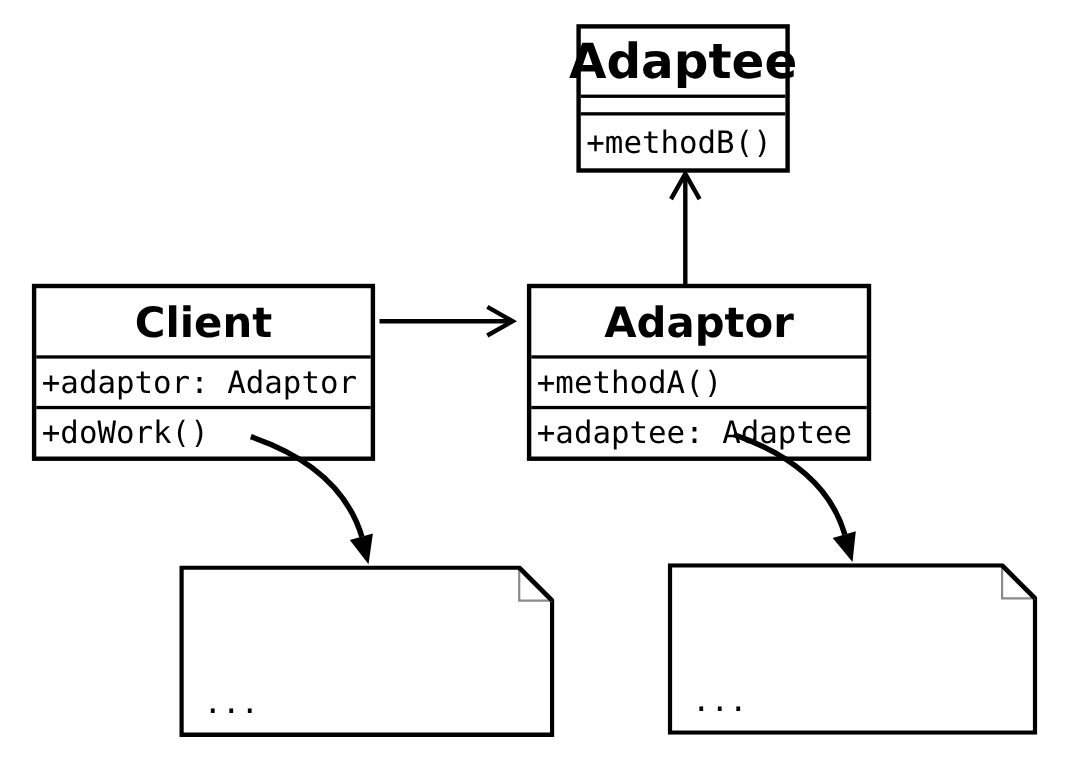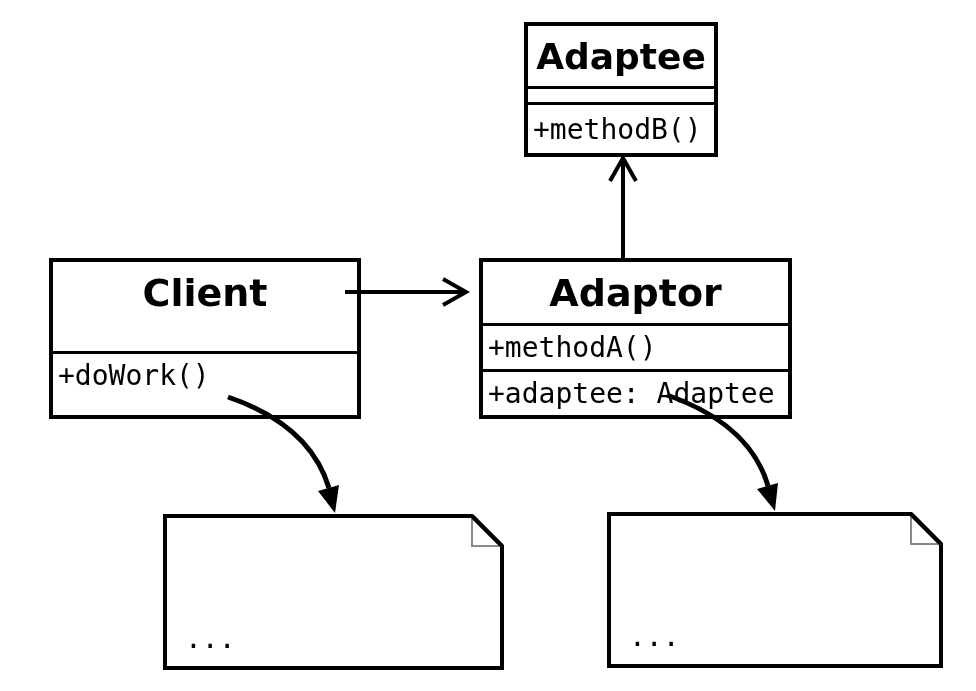--- a/index.html
+++ b/index.html
@@ -40,25 +40,25 @@
     align-items: center;
     padding-left: 5px;
     font-family: "DejaVu Sans Mono", monospace;
     font-size: 28px;
     color: #000000;
     white-space: pre;
     overflow: hidden;
   }
 
   .cls-adaptee { left: 524px; top: 22px;  width: 194px; height: 135px; }
-  .cls-adaptee .cls-title       { height: 60px; font-size: 36px; }
+  .cls-adaptee .cls-title       { height: 60px; font-size: 44px; }
   .cls-adaptee .cls-empty       { height: 16px; padding: 0; }
   .cls-adaptee .cls-method      { height: 51px; }
 
-  .cls-client { left: 49px;  top: 258px; width: 312px; height: 161px; gap: 28px; }
+  .cls-client { left: 29px;  top: 258px; width: 312px; height: 161px; }
   .cls-adaptor{ left: 467px; top: 258px; width: 313px; height: 161px; margin-left: 12px; }
   .cls-client .cls-title, .cls-adaptor .cls-title { height: 61px; }
   .cls-client .cls-attr,  .cls-adaptor .cls-attr  { height: 46px; }
   .cls-client .cls-method,.cls-adaptor .cls-method{ height: 46px; }
 
   
   .note { position: absolute; z-index: 1; }
   .note svg { position: absolute; left: 0; top: 0; }
   .note-poly { fill: #ffffff; stroke: #000000; stroke-width: 4px; }
   .note-fold-inner { fill: none; stroke: #8a8a8a; stroke-width: 2px; }
@@ -95,20 +95,21 @@
 <div id="canvas">
 
   <div class="uml-class cls-adaptee">
     <div class="cls-title">Adaptee</div>
     <div class="cls-compartment cls-empty"></div>
     <div class="cls-compartment cls-method">+methodB()</div>
   </div>
 
   <div class="uml-class cls-client">
     <div class="cls-title">Client</div>
+    <div class="cls-compartment cls-attr">+adaptor: Adaptor</div>
     <div class="cls-compartment cls-method">+doWork()</div>
   </div>
 
   <div class="uml-class cls-adaptor">
     <div class="cls-title">Adaptor</div>
     <div class="cls-compartment cls-method">+methodA()</div>
     <div class="cls-compartment cls-attr">+adaptee: Adaptee</div>
   </div>
 
   <div class="note note-1">

